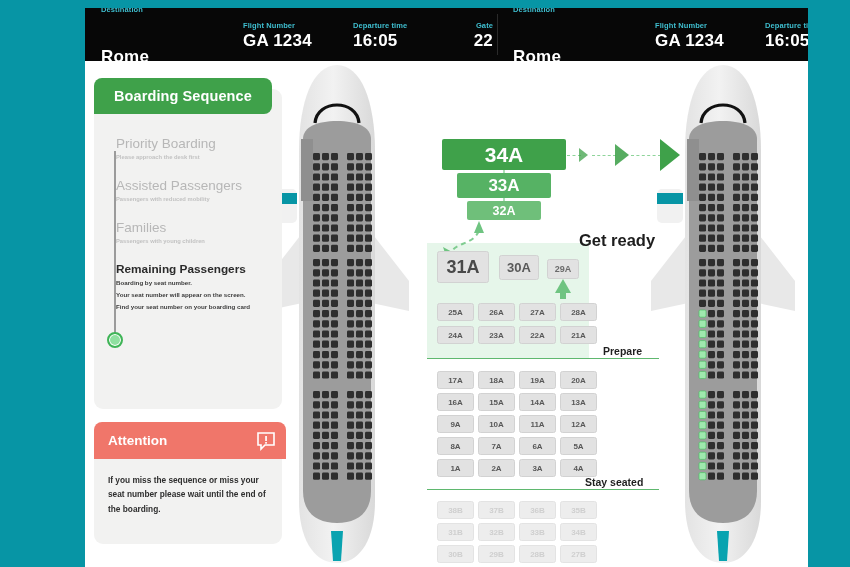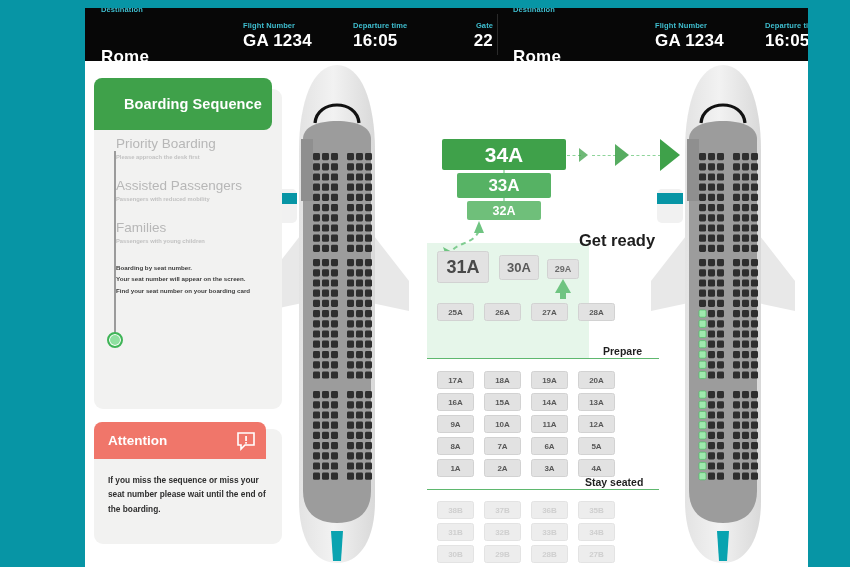--- a/index.html
+++ b/index.html
@@ -67,24 +67,24 @@
 
   
   #seq-card {
     position: absolute; left: 9px; top: 28px;
     width: 188px; height: 320px;
     background: #f2f2f1;
     border-radius: 9px;
   }
   #seq-header {
     position: absolute; left: 0; top: -11px;
-    width: 178px; height: 52px;
+    width: 178px; height: 36px;
     background: #3fa14a;
     border-radius: 8px 8px 8px 0;
-    display: flex; align-items: center; padding-left: 30px;
+    display: flex; align-items: center; padding-left: 20px;
   }
   #seq-header .title {
     color: #fff; font-size: 14.5px; font-weight: bold;
     letter-spacing: .1px;
   }
   #seq-list {
     position: absolute; left: 22px; top: 48px;
     width: 160px;
   }
   #seq-rail {
@@ -115,21 +115,21 @@
   }
 
   #attn-card {
     position: absolute; left: 9px; top: 368px;
     width: 188px; height: 115px;
     background: #f2f2f1;
     border-radius: 9px;
   }
   #attn-header {
     position: absolute; left: 0; top: -7px;
-    width: 172px; height: 37px;
+    width: 192px; height: 37px;
     background: #f0766a;
     border-radius: 8px 8px 0 0;
     display: flex; align-items: center;
     padding: 0 10px 0 14px;
   }
   #attn-header .title {
     color: #fff; font-size: 13.5px; font-weight: bold; flex: 1;
   }
   #attn-body {
     position: absolute; left: 14px; top: 44px; right: 12px;
@@ -200,21 +200,21 @@
   .seat-chip.mid   { font-size: 13px; color: #5a5a5a; }
   .seat-chip.small { font-size: 9px;  color: #6b6b6b; }
   .seat-chip.faint { background: #ededed; border-color: #e3e3e3; color: #cfcfcf; }
 
   #chip-31a { left: 352px; top: 190px; width: 52px; height: 32px; }
   #chip-30a { left: 414px; top: 194px; width: 40px; height: 25px; }
   #chip-29a { left: 462px; top: 198px; width: 32px; height: 20px; }
 
   .curve-arrow { position: absolute; }
 
-  .grid-row { position: absolute; display: flex; gap: 10px; }
+  .grid-row { position: absolute; display: flex; gap: 4px; }
   .grid-row .seat-chip {
     position: static;
     width: 37px; height: 18px;
   }
 
   .zone-divider {
     position: absolute; height: 0;
     border-top: 1.6px solid #5fb86f;
   }
   .zone-label {
@@ -716,20 +716,21 @@
           <div class="seq-title">Assisted Passengers</div>
           <div class="seq-sub">Passengers with reduced mobility</div>
         </div>
 
         <div class="seq-item">
           <div class="seq-title">Families</div>
           <div class="seq-sub">Passengers with young children</div>
         </div>
 
         <div class="seq-item active">
+          <div class="seq-title">Remaining Passengers</div>
           <div class="seq-sub">
             <span class="seq-sub-line">Boarding by seat number.</span>
             <span class="seq-sub-line">Your seat number will appear on the screen.</span>
             <span class="seq-sub-line">Find your seat number on your boarding card</span>
           </div>
         </div>
 
       </div>
     </div>
 
@@ -782,20 +783,26 @@
       <path d="M16 2 L24 16 L8 16 Z" fill="#6fc481"></path>
       <rect x="13" y="14" width="6" height="8" fill="#6fc481"></rect>
     </svg>
 
     <div class="grid-row" style="left:352px;top:242px">
       <div class="seat-chip">25A</div>
       <div class="seat-chip">26A</div>
       <div class="seat-chip">27A</div>
       <div class="seat-chip">28A</div>
     </div>
+    <div class="grid-row" style="left:352px;top:265px">
+      <div class="seat-chip">24A</div>
+      <div class="seat-chip">23A</div>
+      <div class="seat-chip">22A</div>
+      <div class="seat-chip">21A</div>
+    </div>
 
     <div class="zone-divider" style="left:342px;top:297px;width:232px"></div>
     <div class="zone-label" style="left:518px;top:284px">Prepare</div>
 
     <div class="grid-row" style="left:352px;top:310px">
       <div class="seat-chip">17A</div>
       <div class="seat-chip">18A</div>
       <div class="seat-chip">19A</div>
       <div class="seat-chip">20A</div>
     </div>

